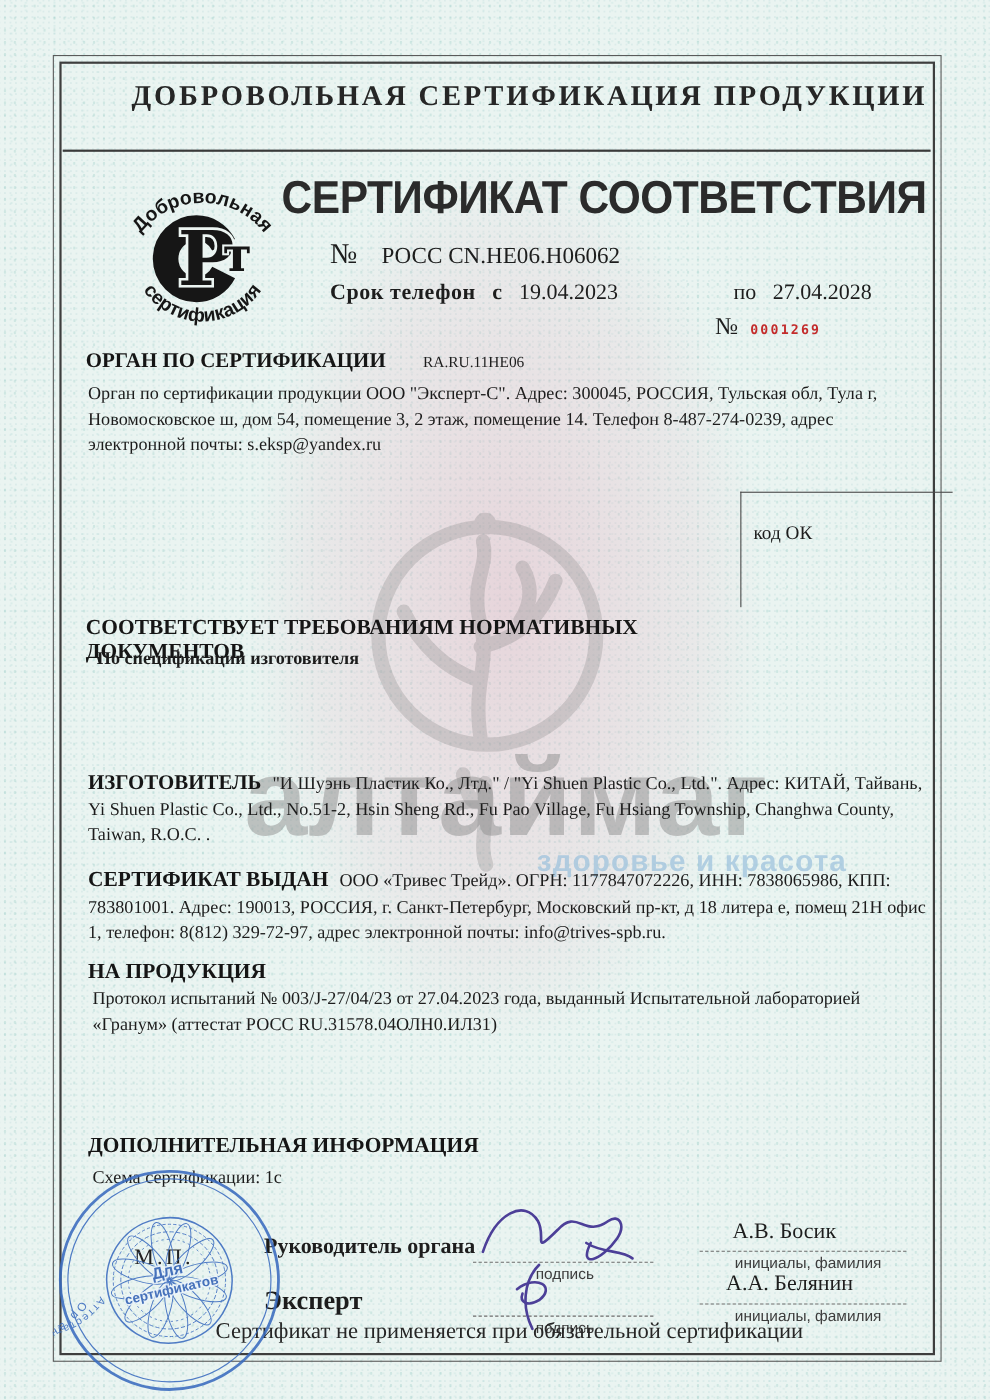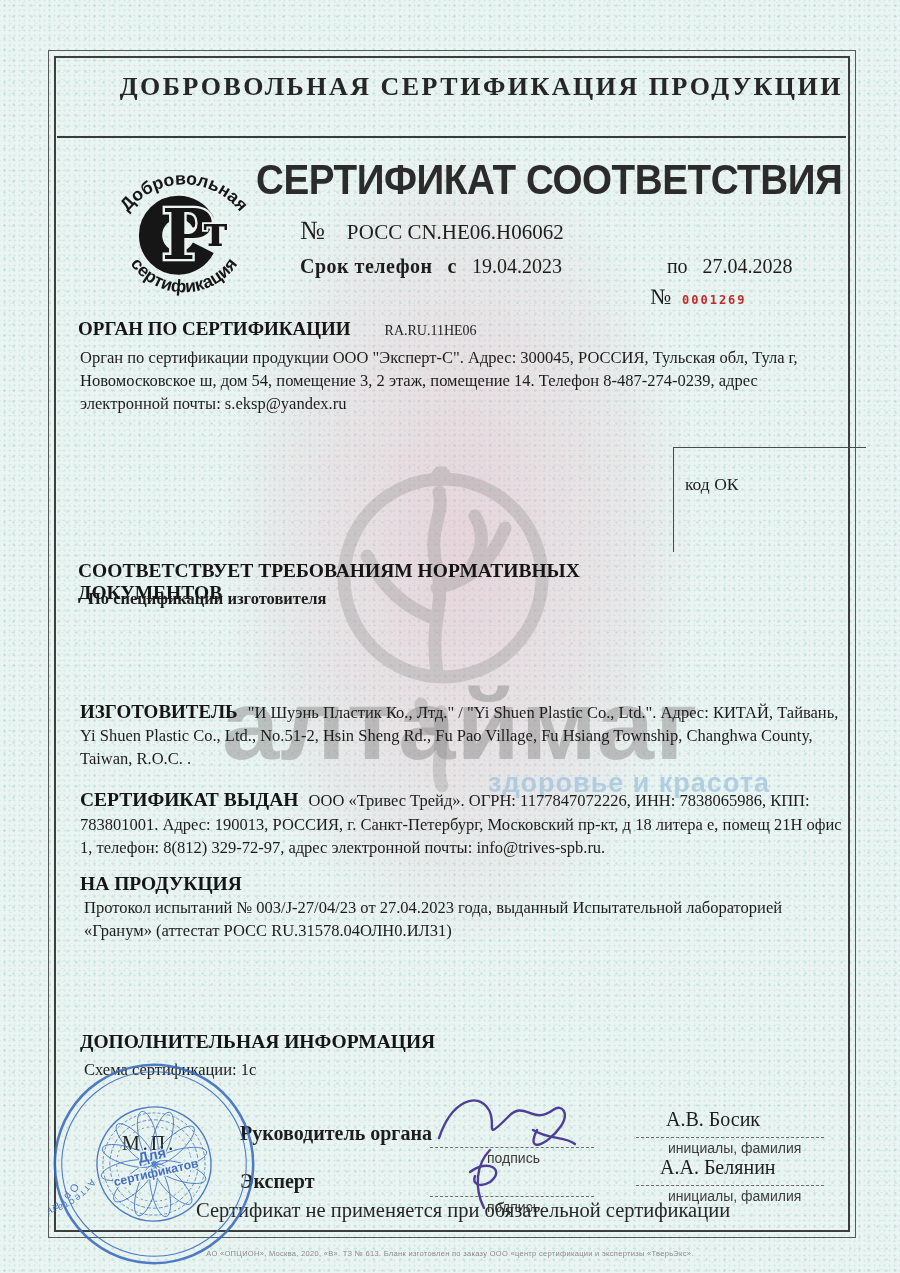--- a/index.html
+++ b/index.html
@@ -42,21 +42,21 @@
   .conforms-label{left:78px;top:560px;width:620px;}
   .conforms-body{left:88px;top:588px;width:560px;font-weight:bold;}
   .manuf-para{left:80px;top:699px;width:775px;}
   .issued-para{left:80px;top:787px;width:775px;}
   .basis-label{left:80px;top:873px;}
   .basis-body{left:84px;top:897px;width:762px;}
   .add-label{left:80px;top:1031px;}
   .add-body{left:84px;top:1059px;width:600px;}
   .mp-text{left:122px;top:1132px;font-size:20px;letter-spacing:3px;color:#222;}
   .sig-label-head{left:240px;top:1122px;font-size:20px;font-weight:bold;}
-  .sig-label-expert{left:240px;top:1170px;font-size:20px;font-weight:bold;font-family:Liberation Serif, serif;}
+  .sig-label-expert{left:240px;top:1170px;font-size:24px;font-weight:bold;font-family:Liberation Serif, serif;}
   .sig-line{border-top:1.8px dashed #6b6b6b;height:0;}
   .line-sig-head{left:430px;top:1147px;width:164px;}
   .line-name-head{left:636px;top:1137px;width:188px;}
   .line-sig-expert{left:430px;top:1196px;width:164px;}
   .line-name-expert{left:636px;top:1185px;width:188px;}
   .caption{font-family:Liberation Sans, sans-serif;font-size:14px;color:#3c3c3c;}
   .cap-sig-head{left:487px;top:1150px;}
   .cap-name-head{left:668px;top:1140px;}
   .cap-sig-expert{left:487px;top:1199px;}
   .cap-name-expert{left:668px;top:1188px;}
@@ -223,15 +223,14 @@
       <textPath href="#stOut">Орган по сертификации продукции ООО «Эксперт-С»  *</textPath>
     </text>
     <text font-family="Liberation Sans, sans-serif" font-size="10" letter-spacing="1.5" fill="#3a6bbf">
       <textPath href="#stIn">Аттестат аккредитации RA.RU.11HE06</textPath>
     </text>
     <text x="110" y="106" text-anchor="middle" font-family="Liberation Sans, sans-serif" font-weight="bold" font-size="15" fill="#2f5fb3" stroke="rgba(236,245,252,.85)" stroke-width="3" paint-order="stroke">Для</text>
     <text x="110" y="123" text-anchor="middle" font-family="Liberation Sans, sans-serif" font-weight="bold" font-size="12.5" fill="#2f5fb3" stroke="rgba(236,245,252,.85)" stroke-width="3" paint-order="stroke">сертификатов</text>
   </svg>
 
   <div class="abs bottom-note">Сертификат не применяется при обязательной сертификации</div>
-  <div class="abs fine-print">АО «ОПЦИОН», Москва, 2020, «В». ТЗ № 613. Бланк изготовлен по заказу ООО «центр сертификации и экспертизы «ТверьЭкс».</div>
 
 </div>
 
 </body></html>

